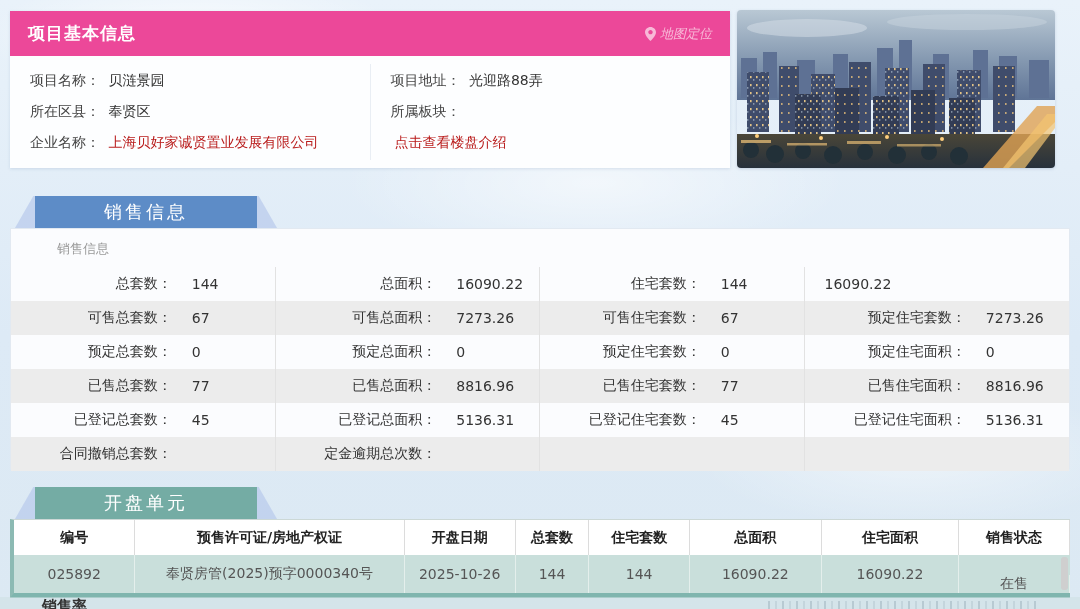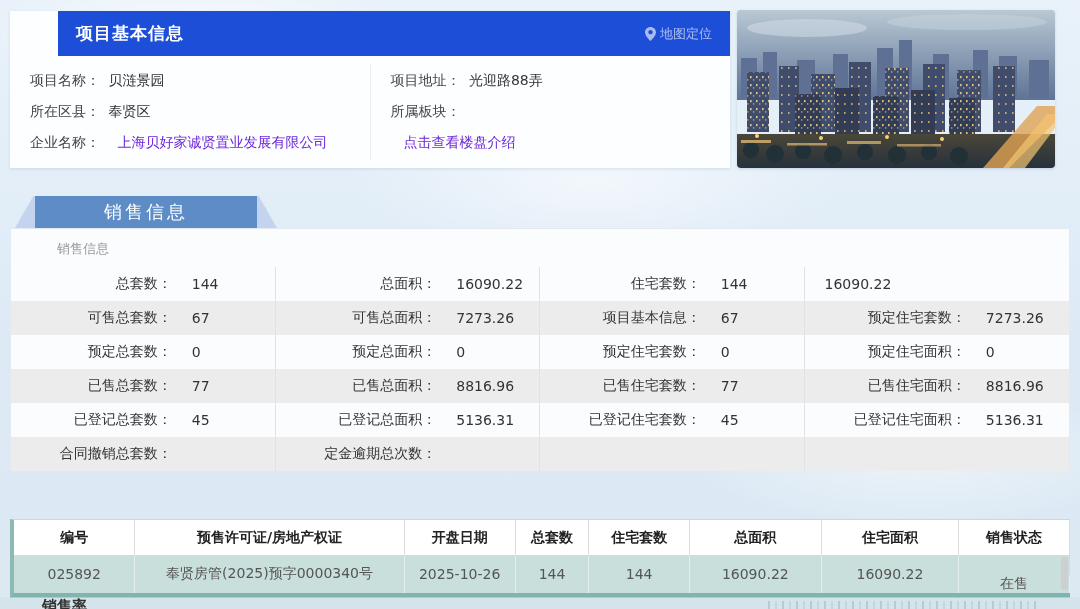--- a/index.html
+++ b/index.html
@@ -14,39 +14,39 @@
       radial-gradient(ellipse 320px 100px at 85% 75%, rgba(255,255,255,.45), rgba(255,255,255,0) 70%),
       linear-gradient(180deg,#e9f2fa 0%,#ddeaf6 55%,#dce9f3 100%);
   }
 
   
   .project-panel {
     position:absolute; left:10px; top:11px; width:720px; height:157px;
     background:#fdfeff; box-shadow:0 1px 3px rgba(90,120,160,.18);
   }
   .blue-bar {
-    height:45px; background:#1d4ed8; display:flex; align-items:center;
-    justify-content:space-between; padding:0 18px;margin-left:48px;
+    height:45px; background:#ec4899; display:flex; align-items:center;
+    justify-content:space-between; padding:0 18px;
   }
   .page-title { color:#ffffff; font-size:17px; font-weight:bold; letter-spacing:1px; }
   .map-link {
     display:flex; align-items:center; gap:4px; cursor:pointer;
-    color:rgba(255,255,255,.62); font-size:13px; text-decoration:none;
+    color:rgba(255,255,255,.62); font-size:13px; text-decoration:none;font-style:italic;
   }
   .map-link svg { display:block; }
   .info-body { display:flex; height:112px; padding:8px 0; }
   .info-col {
     flex:1; padding:2px 20px; display:flex; flex-direction:column;
     justify-content:space-around;
   }
   .info-col.left { border-right:1px solid #e9eef4; }
   .info-row { font-size:14px; color:#333; white-space:nowrap; }
   .f-label { color:#444; }
   .f-value { color:#333; margin-left:4px;text-align:center; }
-  .f-link { color:#6d28d9; text-decoration:none; cursor:pointer; margin-left:13px; }
+  .f-link { color:#b91c1c; text-decoration:none; cursor:pointer; margin-left:4px; }
 
   
   .photo {
     position:absolute; left:737px; top:10px; width:318px; height:158px;
     border-radius:4px; overflow:hidden; box-shadow:0 1px 3px rgba(90,120,160,.25);
   }
   .photo svg { display:block; width:100%; height:100%; }
 
   
   .tab { position:absolute; width:262px; height:32px; }
@@ -291,21 +291,21 @@
         <div class="sales-row alt">
           <div class="sales-cell">
             <span class="cell-label">可售总套数：</span>
             <span class="cell-value">67</span>
           </div>
           <div class="sales-cell">
             <span class="cell-label">可售总面积：</span>
             <span class="cell-value">7273.26</span>
           </div>
           <div class="sales-cell">
-            <span class="cell-label">项目基本信息：</span>
+            <span class="cell-label">可售住宅套数：</span>
             <span class="cell-value">67</span>
           </div>
           <div class="sales-cell">
             <span class="cell-label">预定住宅套数：</span>
             <span class="cell-value">7273.26</span>
           </div>
         </div>
         <div class="sales-row">
           <div class="sales-cell">
             <span class="cell-label">预定总套数：</span>
@@ -374,20 +374,24 @@
             <span class="cell-value"></span>
           </div>
           <div class="sales-cell">
             <span class="cell-label"></span>
             <span class="cell-value"></span>
           </div>
         </div>
       </div>
   </section>
 
+  <div class="tab teal" id="opening-tab">
+    <div class="tab-shadow"></div>
+    <div class="tab-face">开盘单元</div>
+  </div>
 
   <div class="ou-table" id="opening-table">
       <div class="ou-row head">
         <div class="ou-cell" style="width: 11.5%;">编号</div>
         <div class="ou-cell" style="width: 25.5%;">预售许可证/房地产权证</div>
         <div class="ou-cell" style="width: 10.5%;">开盘日期</div>
         <div class="ou-cell" style="width: 7%;">总套数</div>
         <div class="ou-cell" style="width: 9.5%;">住宅套数</div>
         <div class="ou-cell" style="width: 12.5%;">总面积</div>
         <div class="ou-cell" style="width: 13%;">住宅面积</div>

